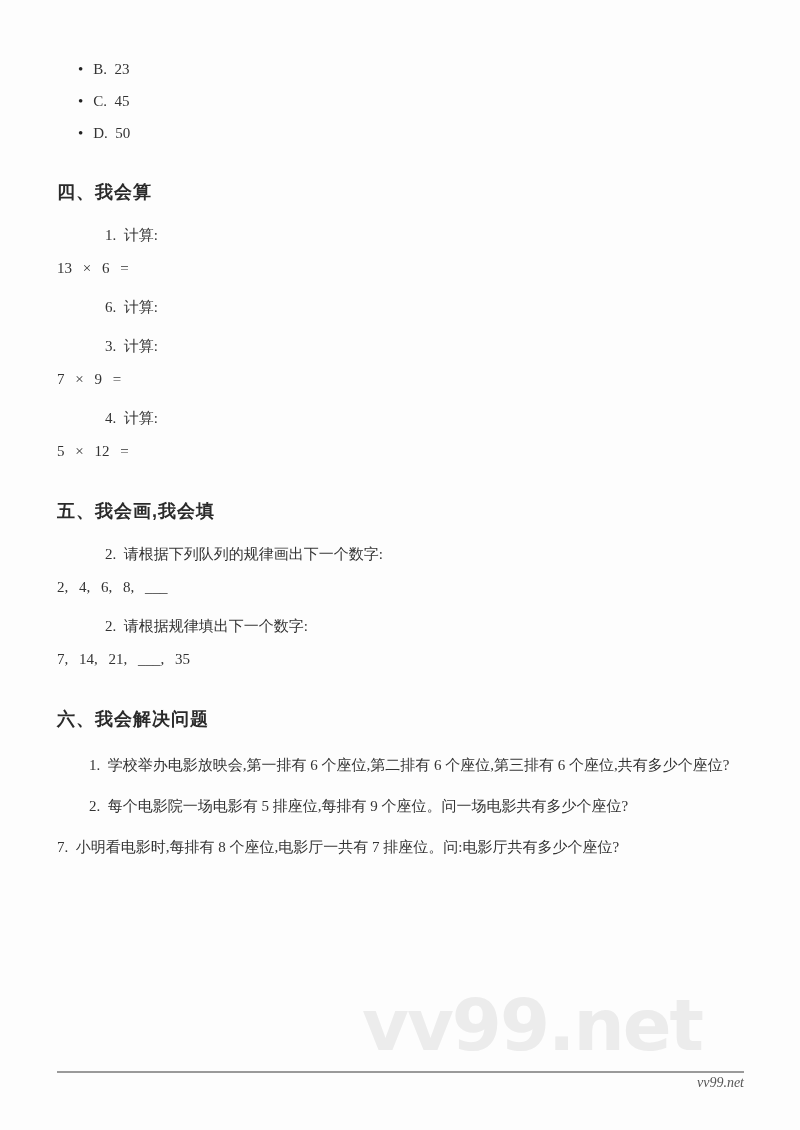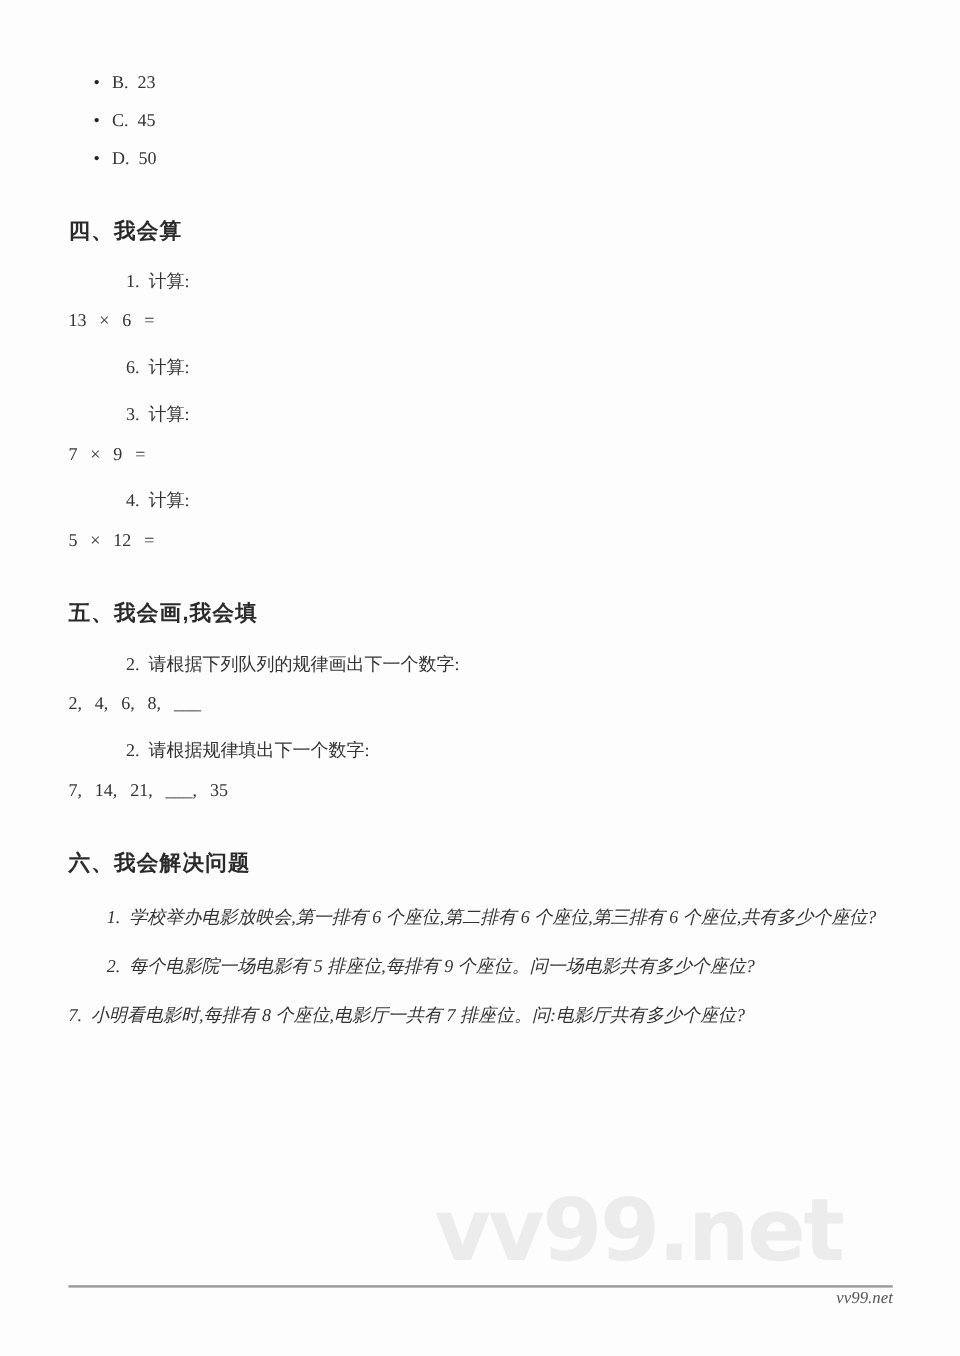--- a/index.html
+++ b/index.html
@@ -62,21 +62,20 @@
     line-height: 17px;
     margin: 6px 0 0 0;
     word-spacing: 7px;
     white-space: pre-wrap;
   }
   
   .problem {
     margin: 0 0 18px 0;
     line-height: 23px;
     white-space: pre-wrap;
-    font-style: italic;
   }
   .problem.indent { text-indent: 32px; }
   
   .watermark {
     position: absolute;
     left: 362px;
     top: 983px;
     z-index: 0;
     font-family: "DejaVu Sans", "Liberation Sans", sans-serif;
     font-weight: 700;

